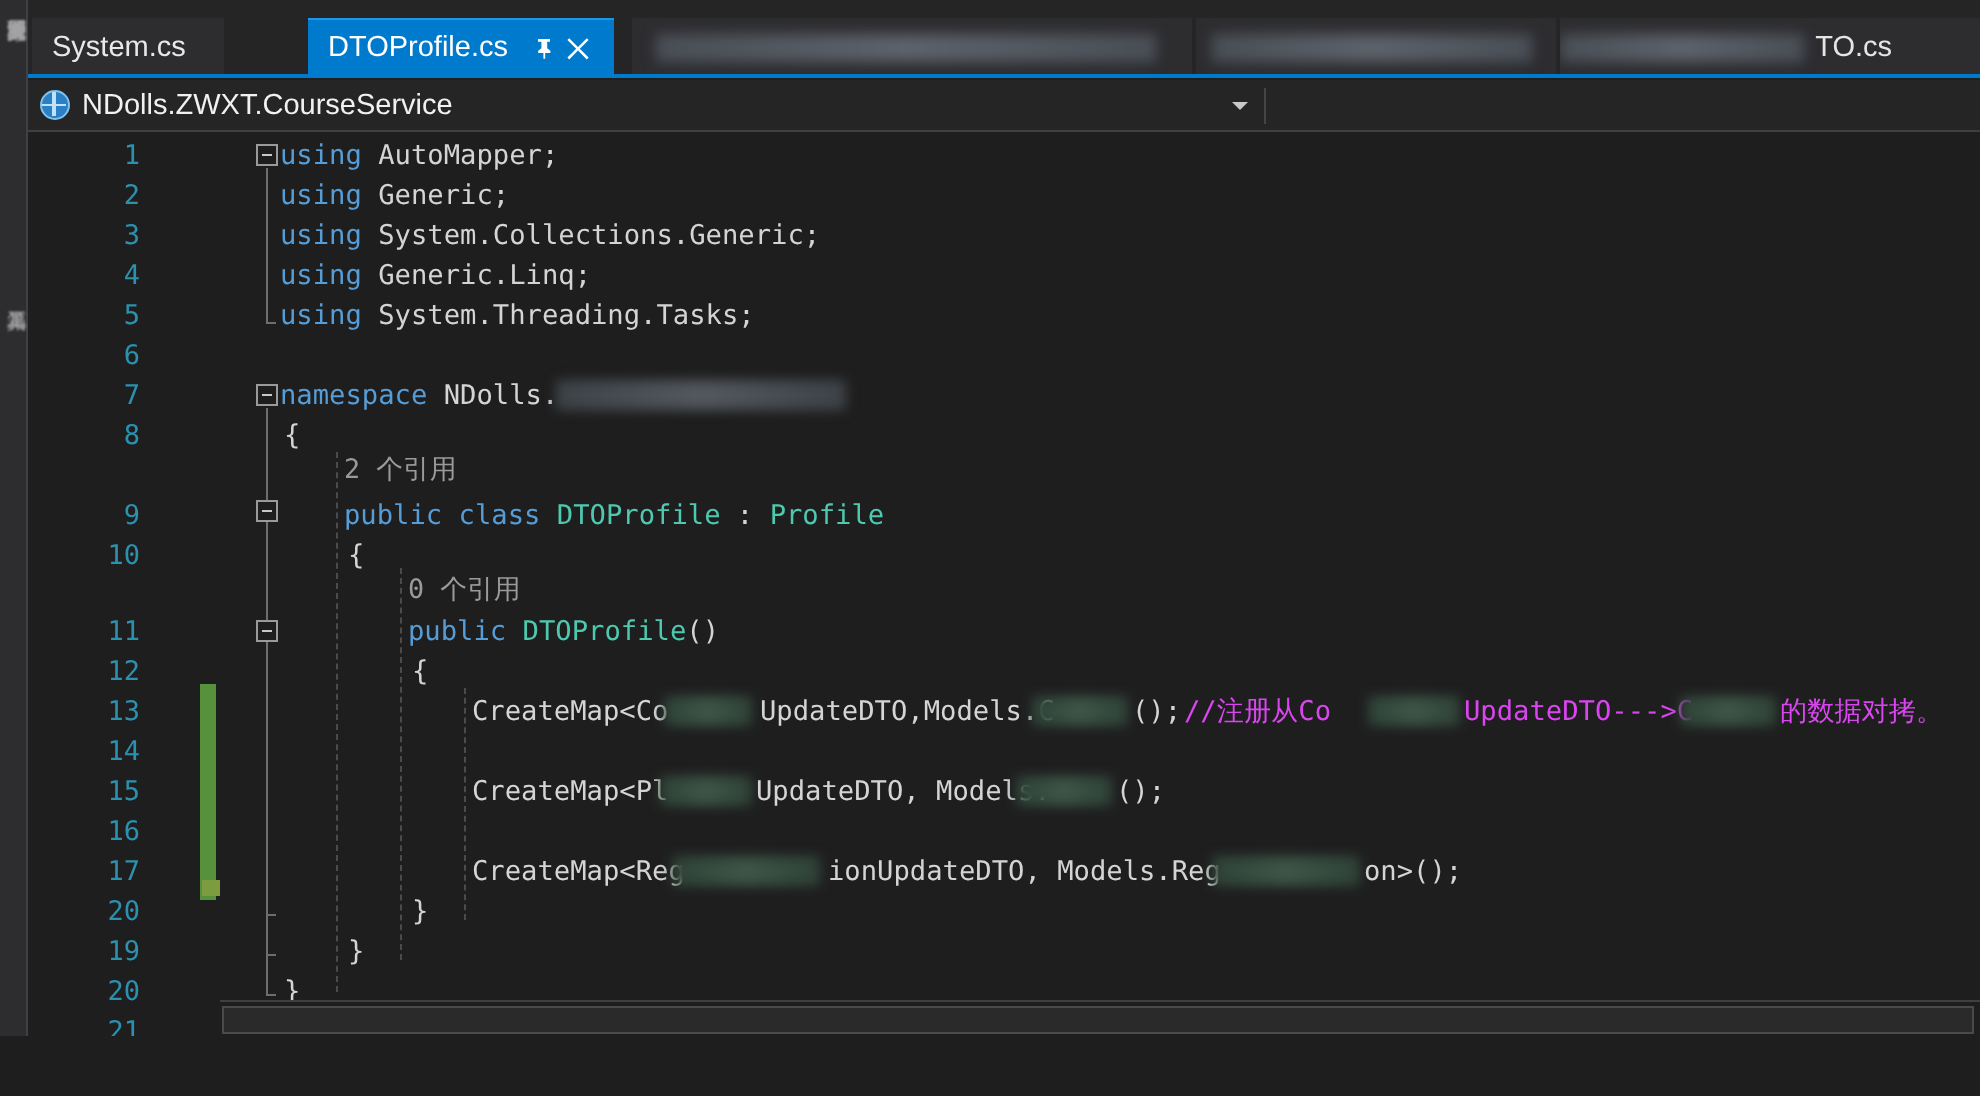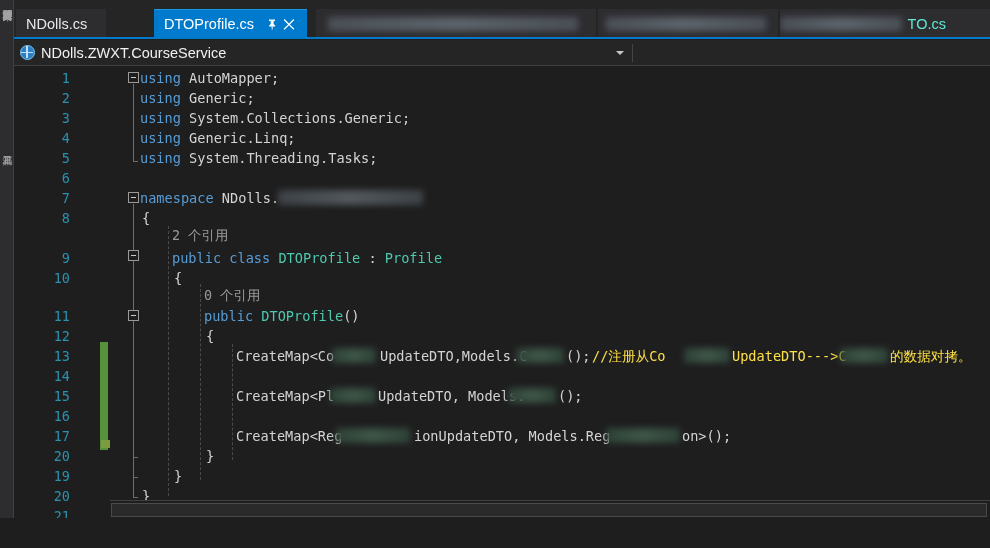--- a/index.html
+++ b/index.html
@@ -65,21 +65,21 @@
     width: 15px; height: 15px;
     display: inline-flex; align-items: center; justify-content: center;
     color: #ffffff;
     margin-left: 2px;
     cursor: pointer;
   }
   .tab-blur {
     position: absolute; top: 9px; height: 29px;
     background: #2d2d30;
     overflow: hidden;
-    color: #5eead4;
+    color: #e5e5e5;
     font-size: 14.5px;
     display: flex; align-items: center;
     white-space: nowrap;
   }
   .redact {
     display: inline-block;
     background: linear-gradient(90deg,#4a4f56,#5d636b,#4a4f56);
     filter: blur(3.2px);
     border-radius: 1px;
     vertical-align: middle;
@@ -186,21 +186,21 @@
     font-family: "DejaVu Sans Mono", monospace;
     font-size: 13.6px;
     line-height: 20px;
     white-space: pre;
   }
   .cl { position: absolute; left: 0; white-space: pre; }
 
   .k  { color: #569cd6; }   
   .t  { color: #4ec9b0; }   
   .p  { color: #d4d4d4; }   
-  .c  { color: #fde047; }   
+  .c  { color: #d946ef; }   
   .lens { color: #9a9a9a; font-family:"DejaVu Sans Mono", monospace; font-size: 13.4px; }
 
   
   .fold {
     position: absolute;
     width: 11px; height: 11px;
     border: 1px solid #9a9a9a;
     background: #1e1e1e;
     cursor: pointer;
   }
@@ -258,21 +258,21 @@
 <div id="app">
 
   <div class="left-strip">
     <div class="left-strip-label">解决方案资源管理器</div>
     <div class="left-strip-label second">工具箱</div>
   </div>
 
   <div class="tabbar">
 
     <div class="tab inactive" style="left:2px;">
-      <span class="tabname">NDolls.cs</span>
+      <span class="tabname">System.cs</span>
     </div>
 
     <div class="tab active" style="left:140px;">
       <span class="tabname">DTOProfile.cs</span>
       <span class="tab-icon">
         <svg width="12" height="12" viewBox="0 0 12 12" aria-hidden="true">
           <path d="M3 1.5h6v1.4H7.6v3.2l1.6 1.3v1.1H6.6v2.9h-.9V8.5H3.1V7.4l1.6-1.3V2.9H3z" fill="#ffffff"></path>
         </svg>
       </span>
       <span class="tab-icon">

